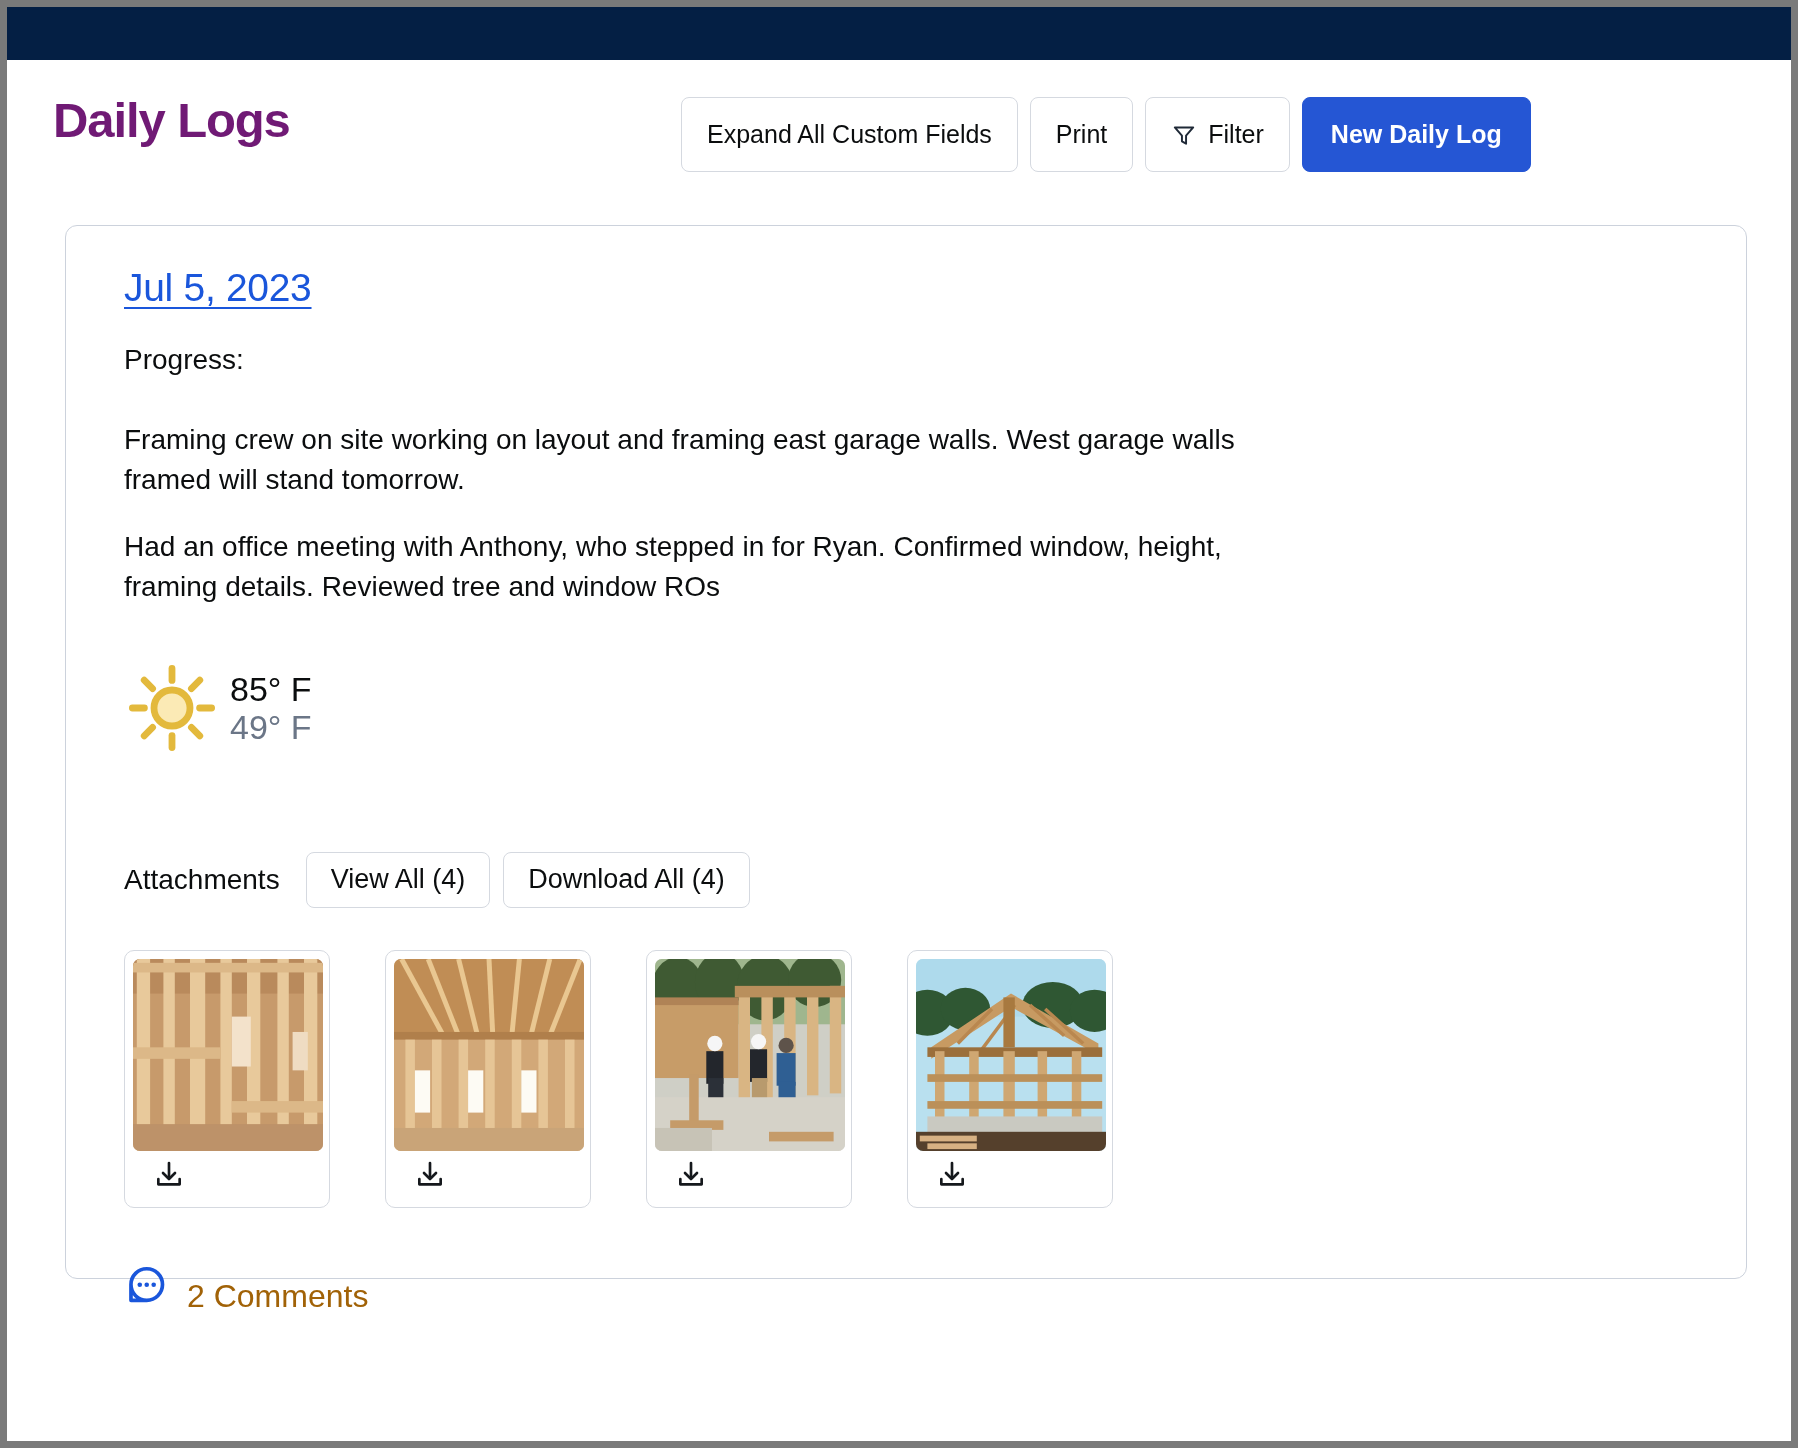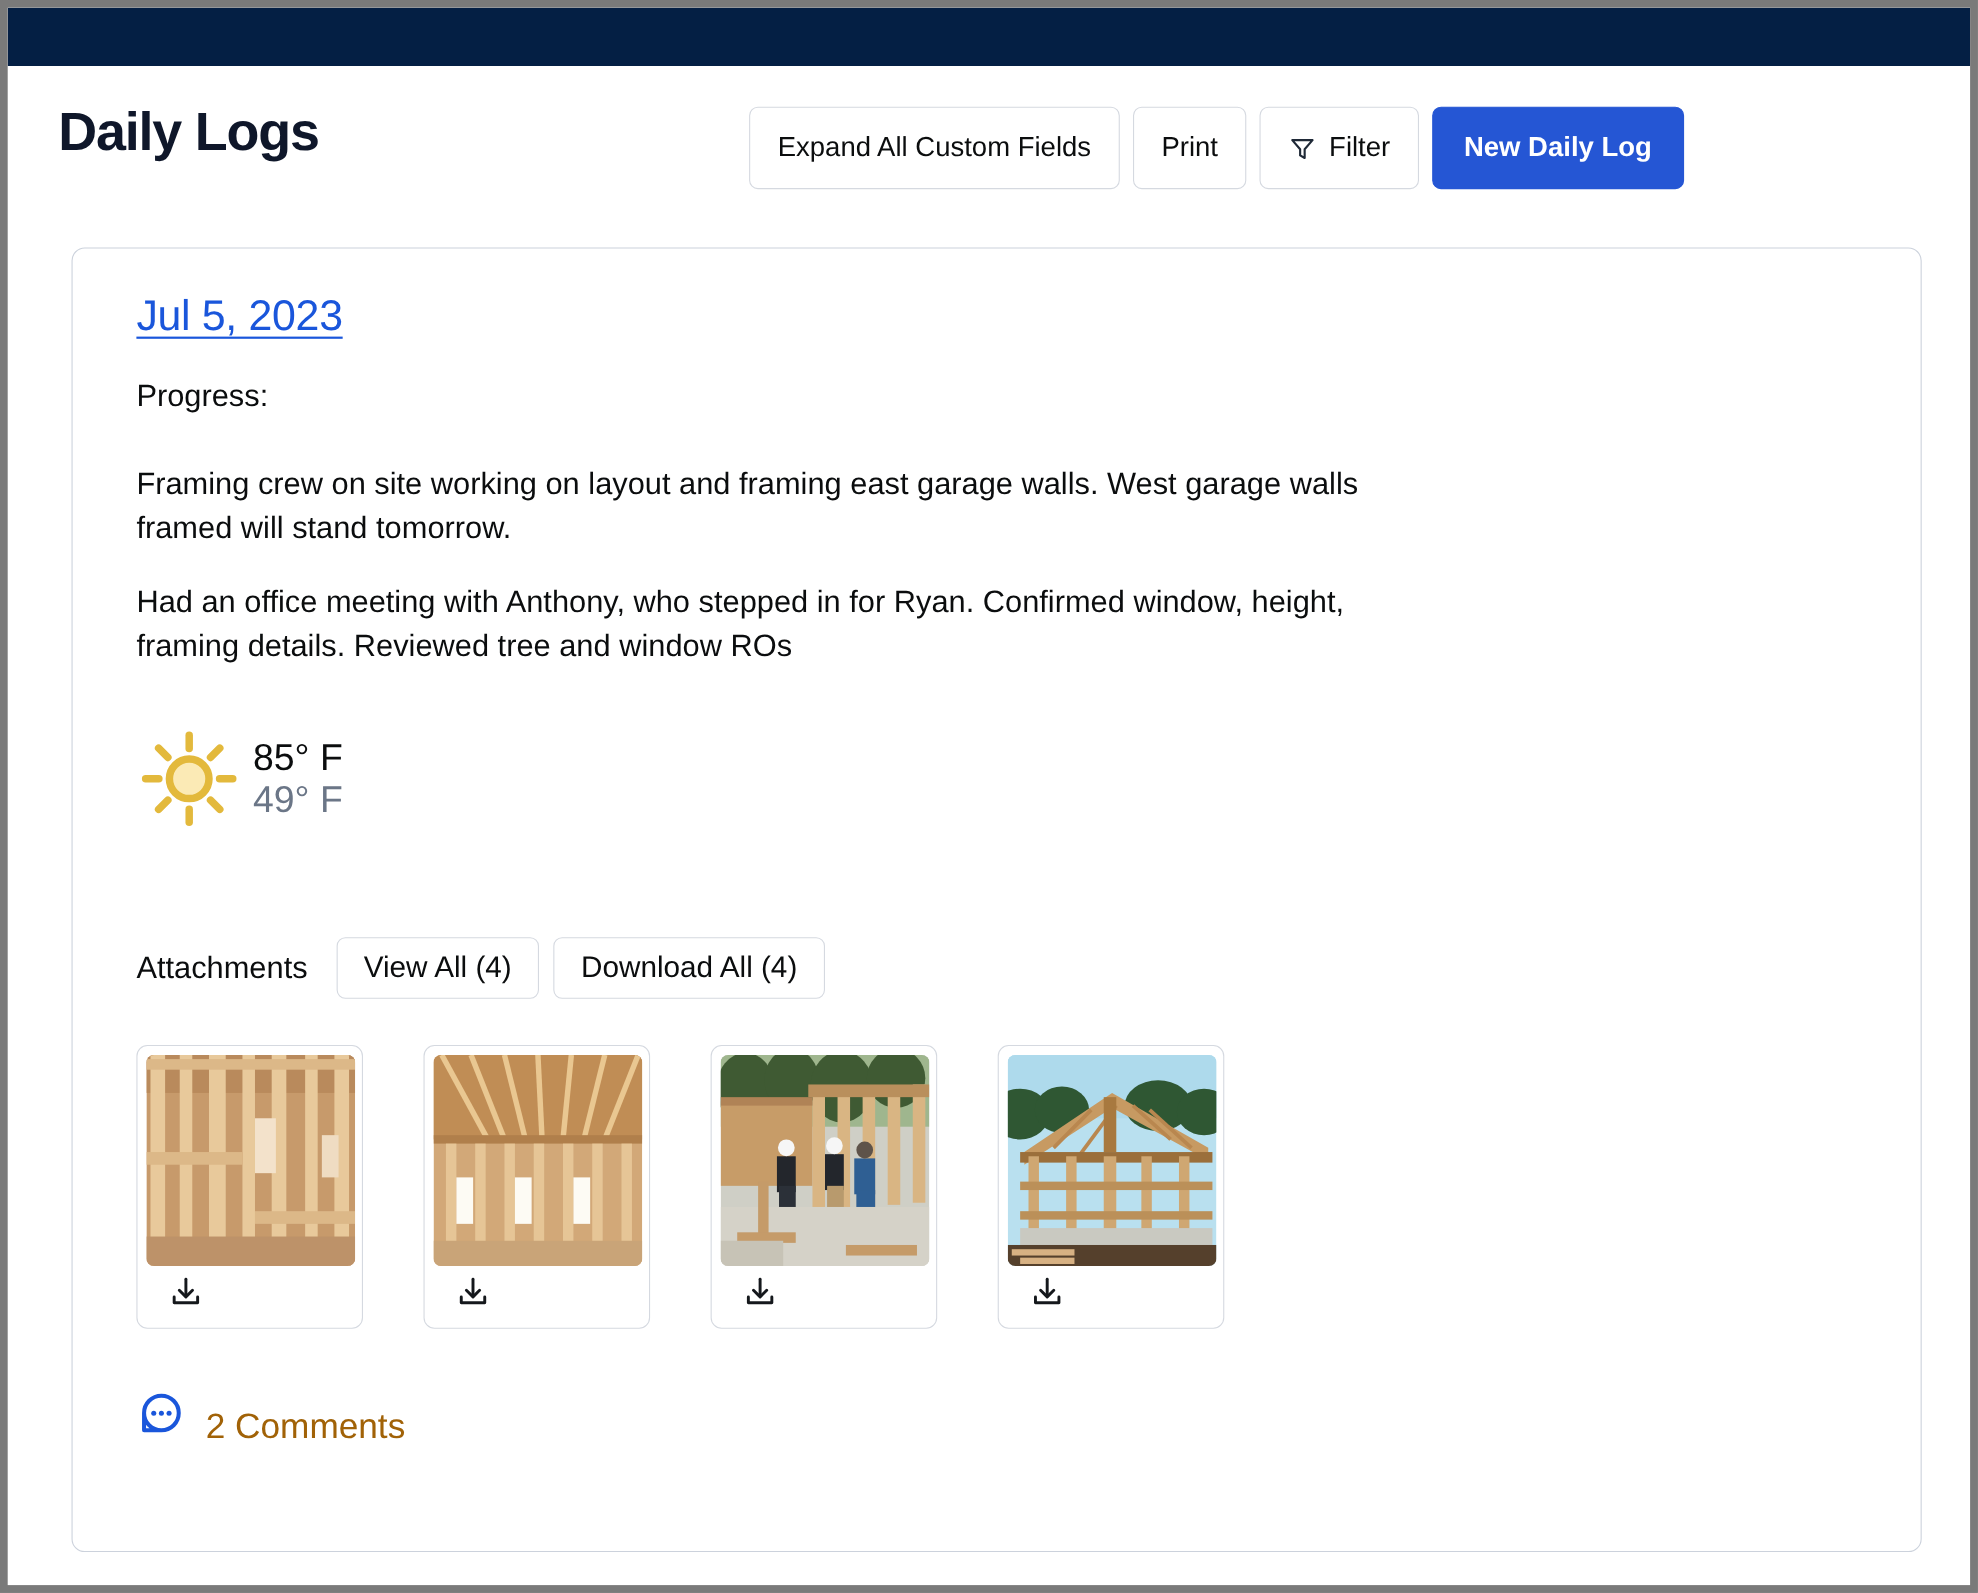--- a/index.html
+++ b/index.html
@@ -33,21 +33,21 @@
     height: 120px;
     padding: 0 46px;
     display: flex;
     align-items: center;
   }
 
   .page-title {
     font-size: 49px;
     font-weight: 700;
     letter-spacing: -1.1px;
-    color: #0f172a;
+    color: #701a75;
     line-height: 1;
     white-space: nowrap;
     text-align: right;
   }
 
   .header-actions {
     position: absolute;
     left: 674px;
     top: 37px;
     display: flex;
@@ -81,21 +81,21 @@
   }
 
   .funnel-icon { display: inline-block; width: 26px; height: 26px; }
 
   
   .log-card {
     position: absolute;
     left: 58px;
     top: 218px;
     width: 1682px;
-    height: 1186px;
+    height: 1054px;
     background: #ffffff;
     border: 1px solid #ccd2dc;
     border-radius: 12px;
   }
 
   .card-inner { padding: 40px 58px 0 58px; }
 
   .date-link {
     display: inline-block;
     font-size: 39px;

